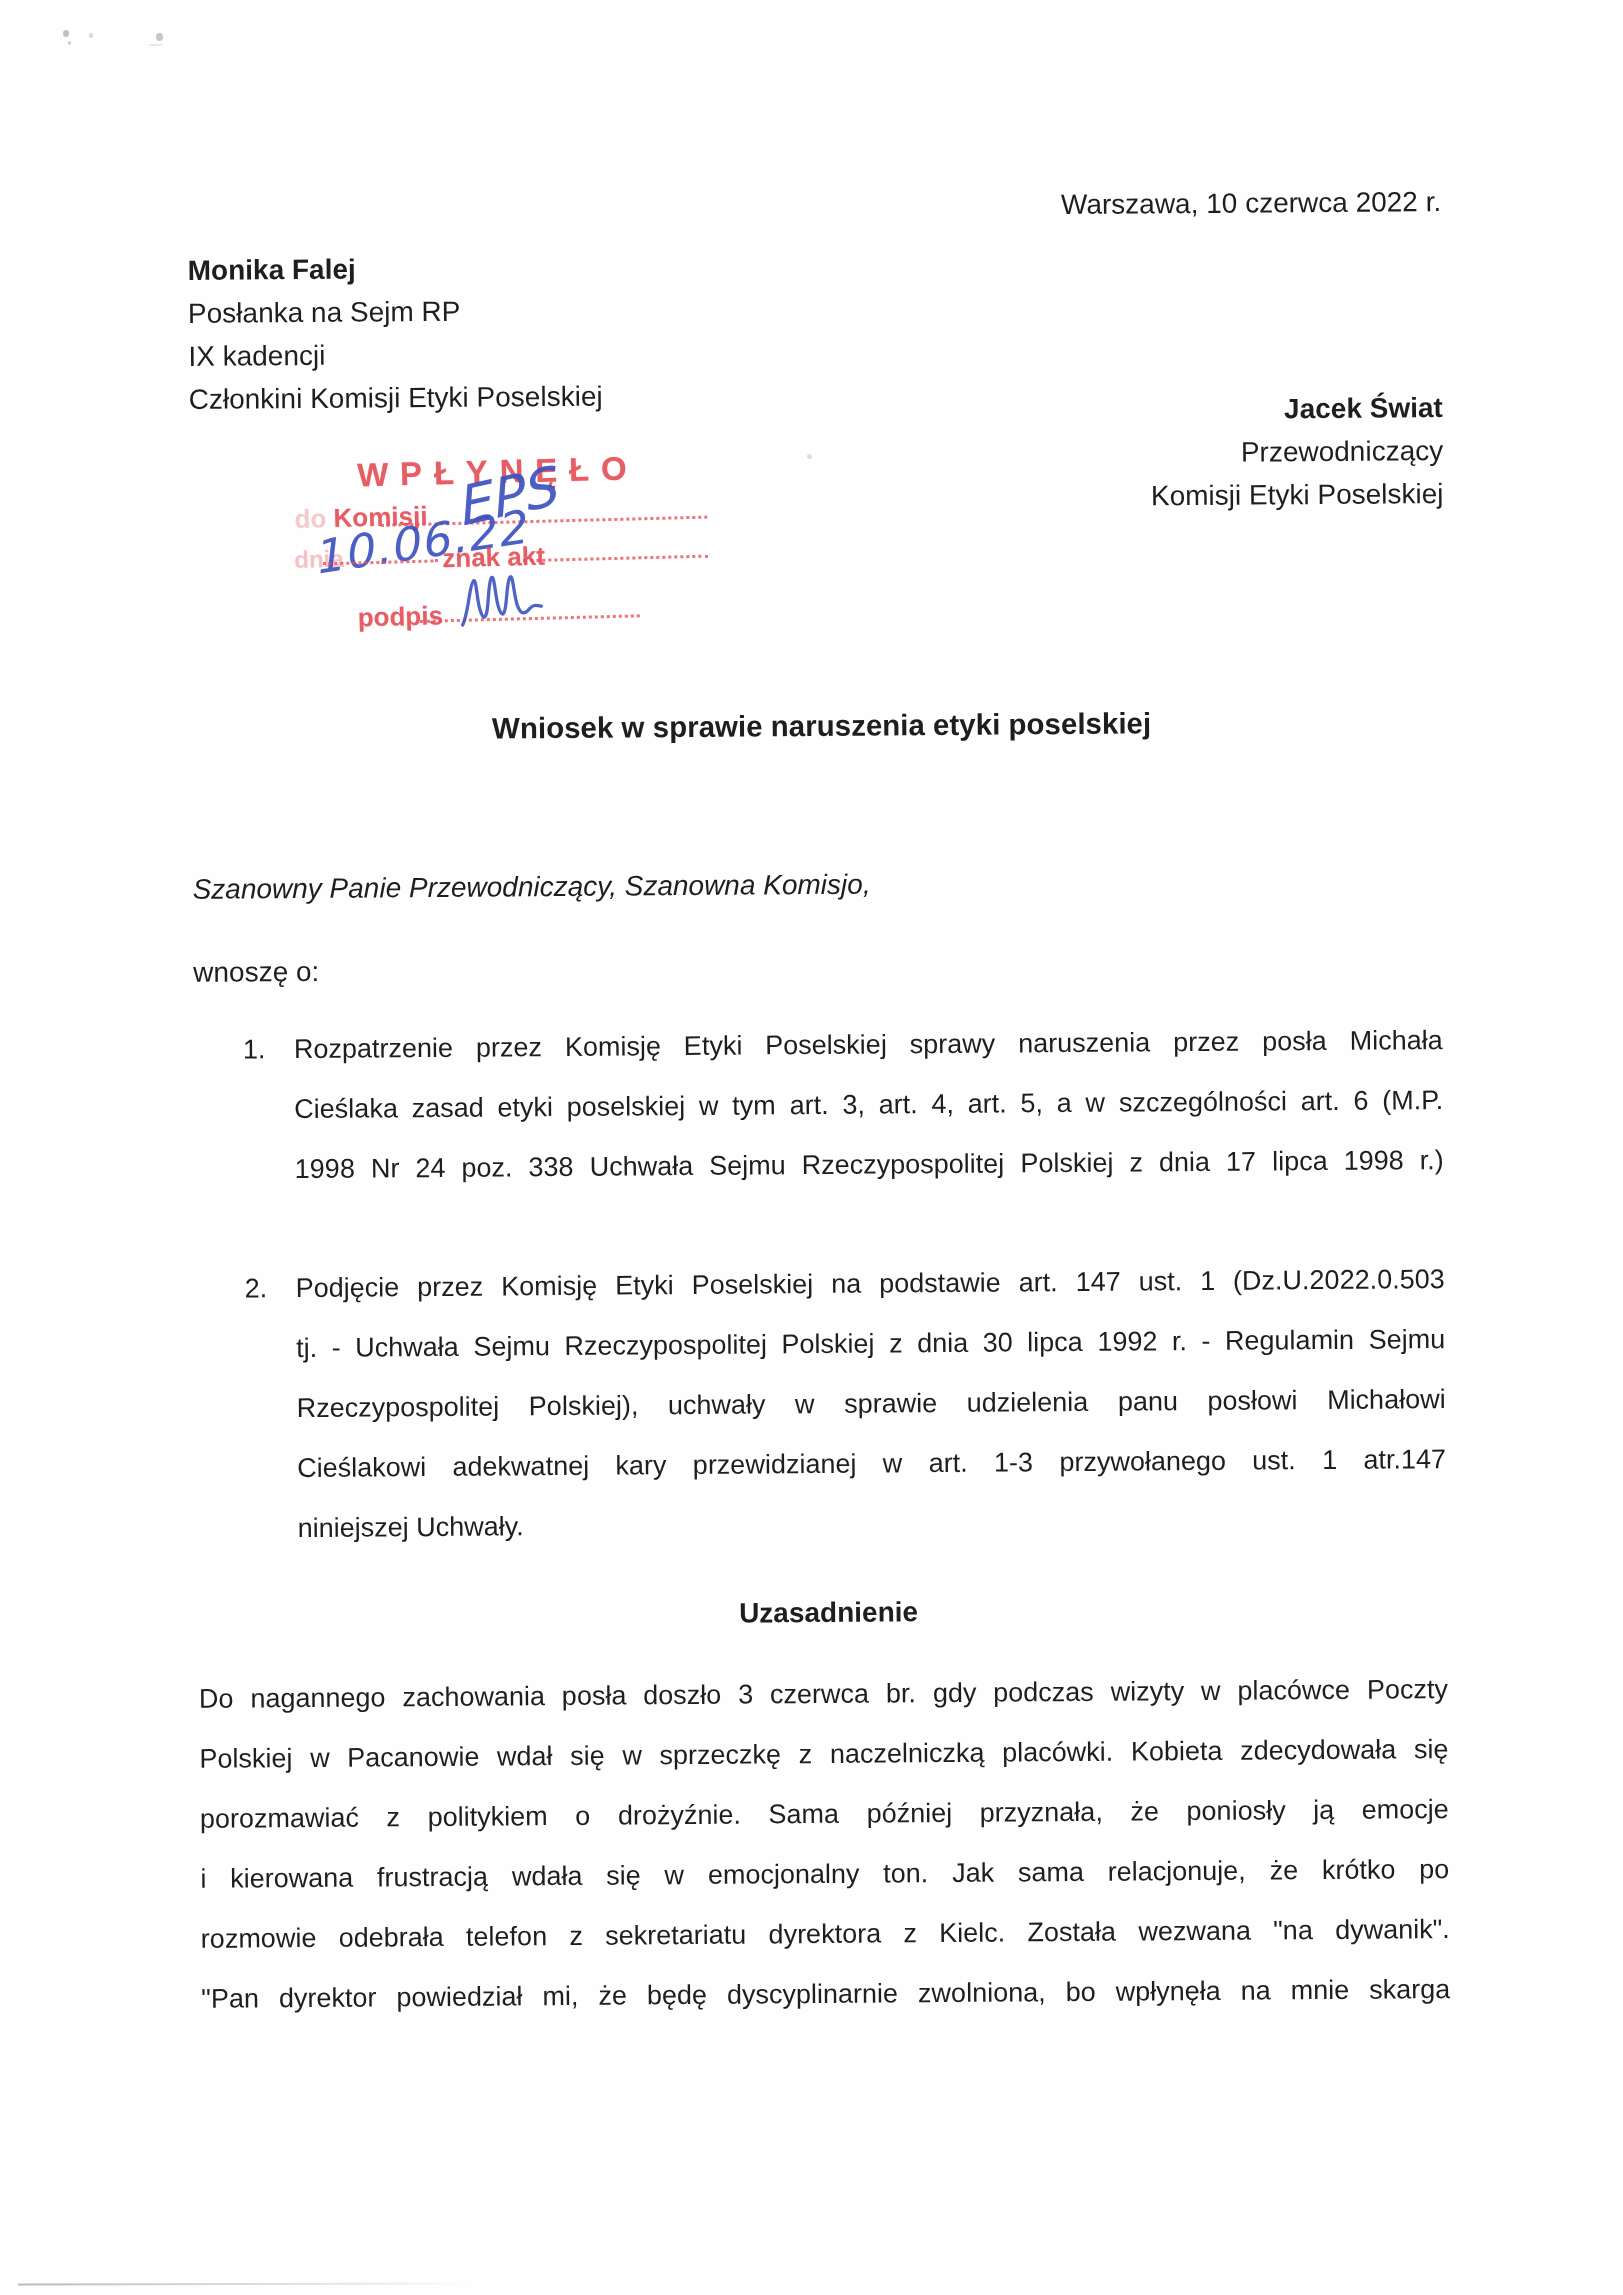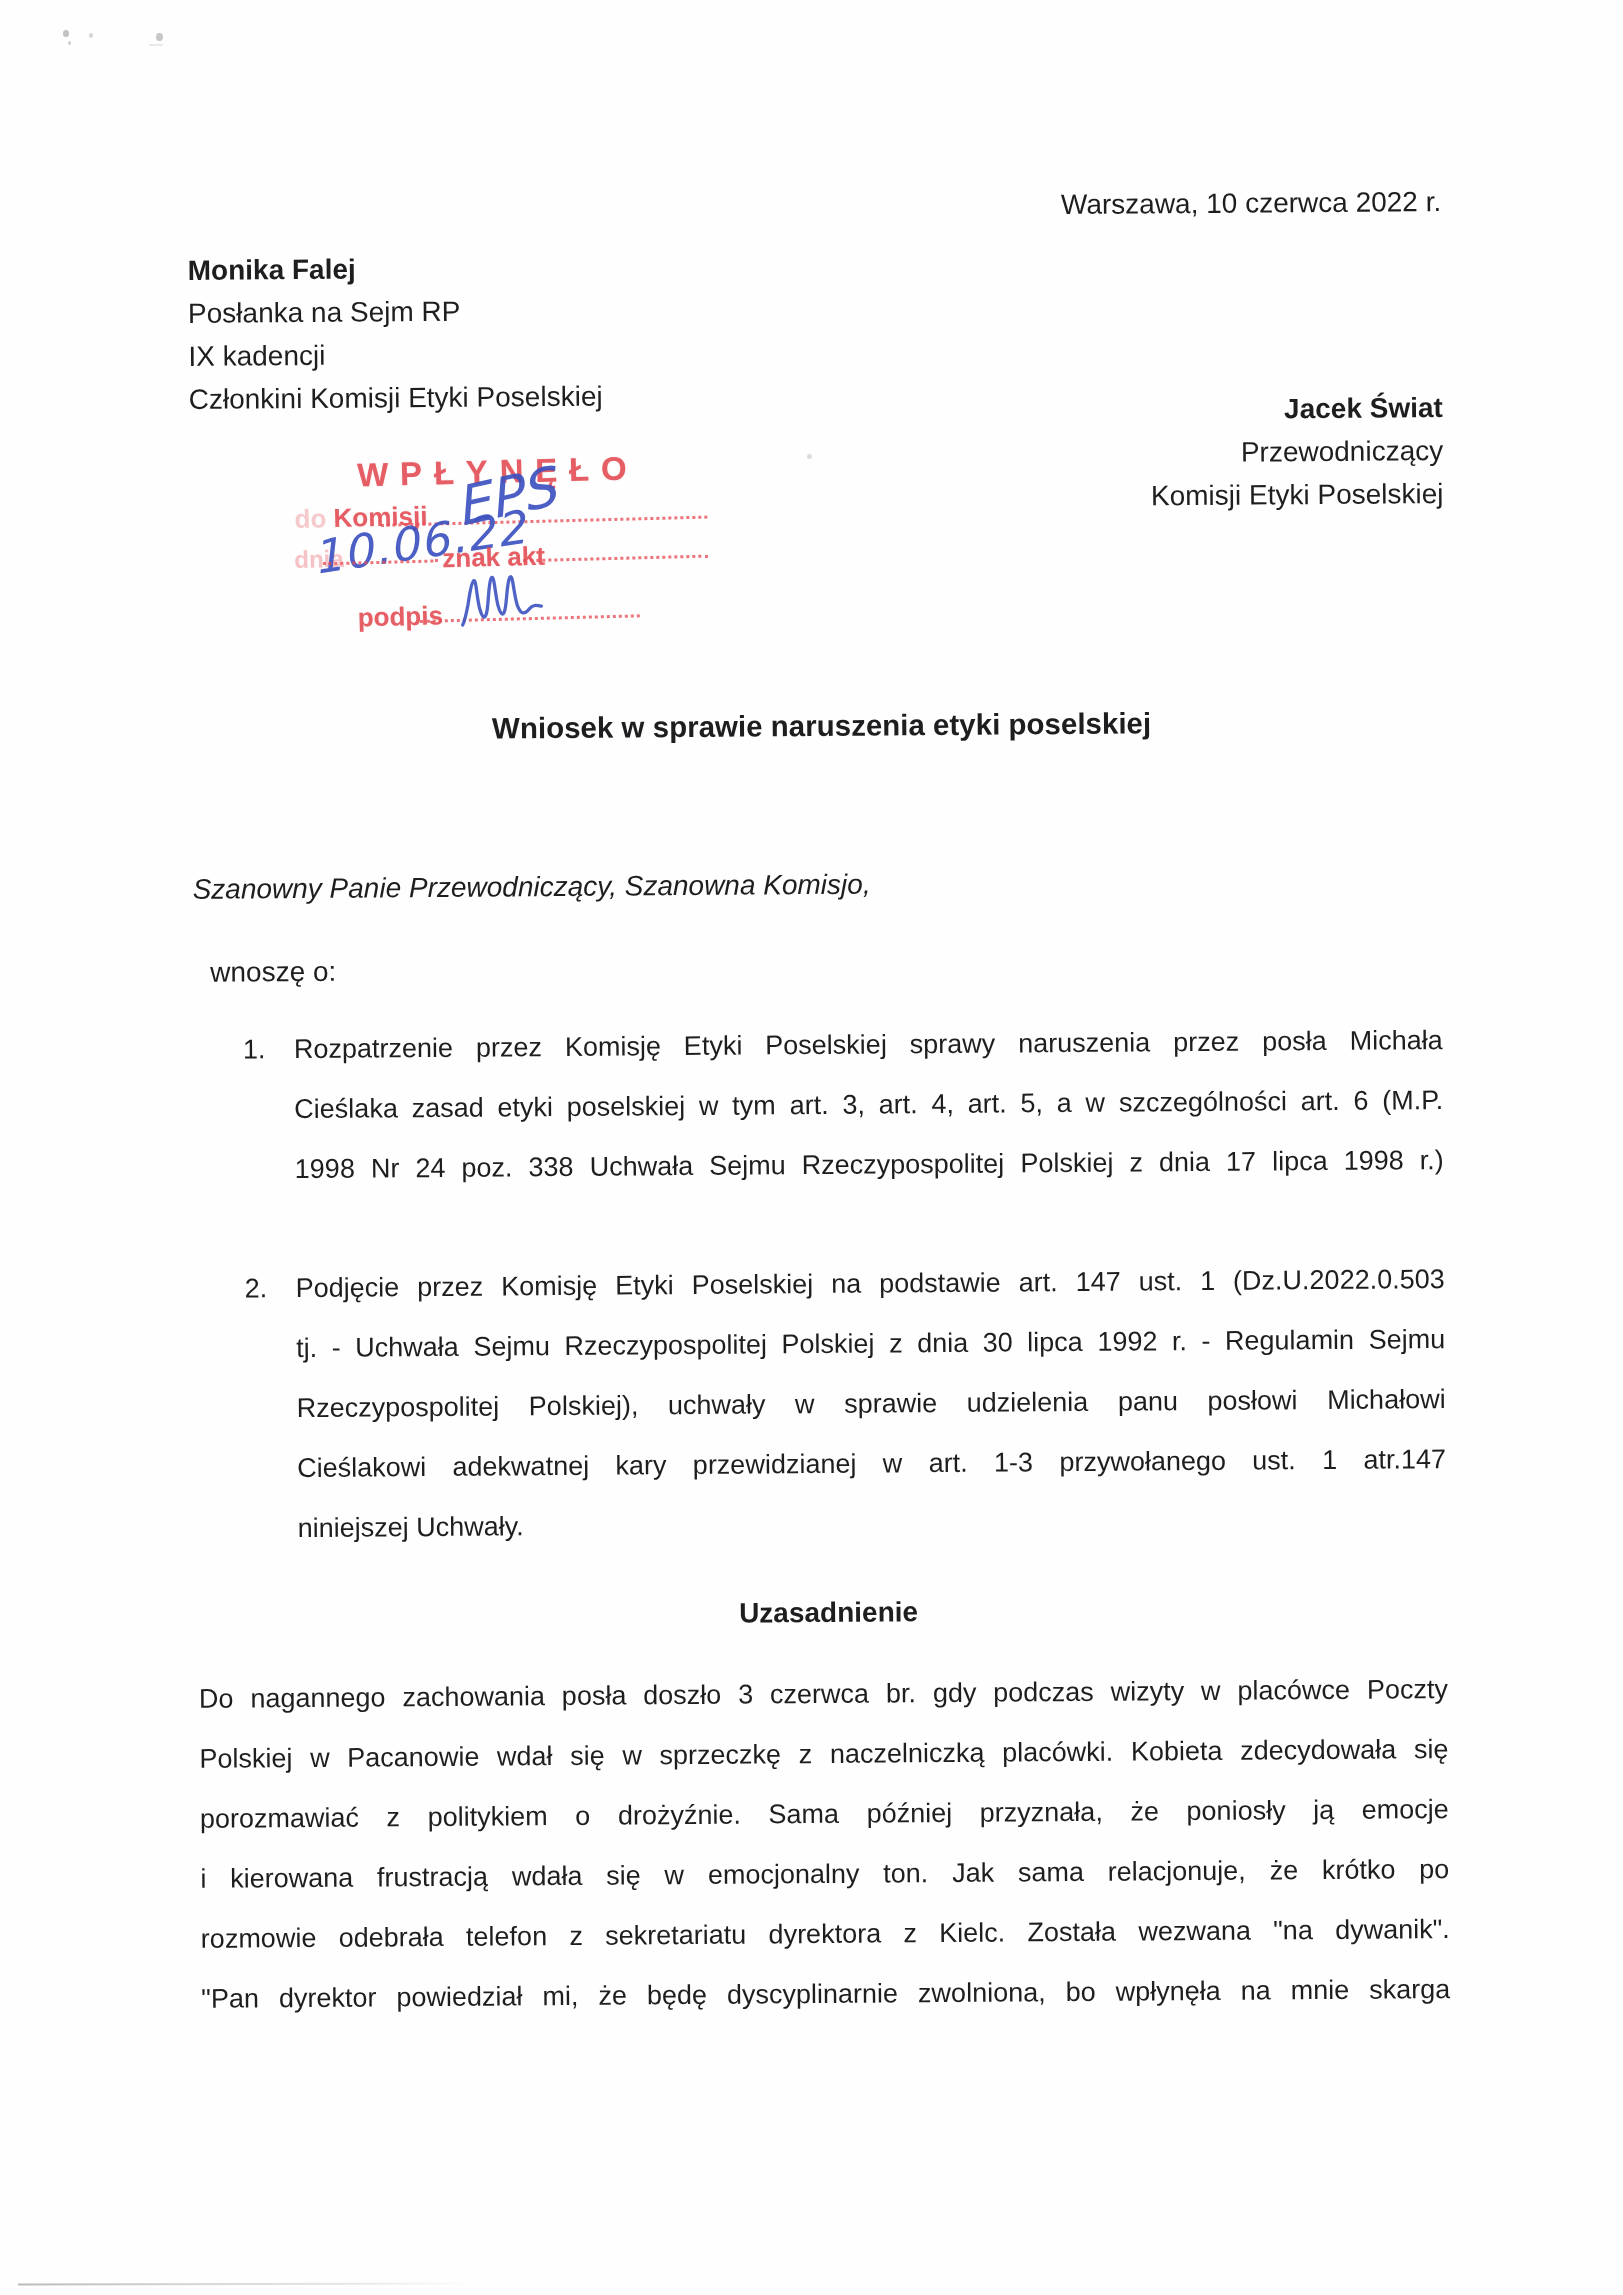--- a/index.html
+++ b/index.html
@@ -31,21 +31,21 @@
     transform:rotate(-0.1deg);
   }
   
   .txt{position:absolute;font-size:28px;line-height:39px;white-space:nowrap;}
   .date-line{top:187px;right:178px;text-align:right;}
   .sender{left:191px;top:244px;line-height:43px;}
   .recipient{right:178px;top:391px;line-height:43px;text-align:right;}
   .bold{font-weight:700;}
   .title-line{left:19.6px;right:0;top:706px;text-align:center;font-weight:700;font-size:29.5px;}
   .salutation{left:191px;top:864px;font-style:italic;line-height:41px;}
-  .intro{left:208px;top:948px;text-align:right;}
+  .intro{left:191px;top:948px;text-align:right;}
   .heading2{left:19.6px;right:0;top:1593px;text-align:center;font-weight:700;font-size:28px;}
   
   .flow{position:absolute;font-size:27px;}
   .jline{
     text-align:justify;text-align-last:justify;
     line-height:60px;height:60px;overflow:hidden;
   }
   .jline.last{text-align-last:left;}
   .list-item{left:291px;right:183px;}
   .item1{top:1015px;}

